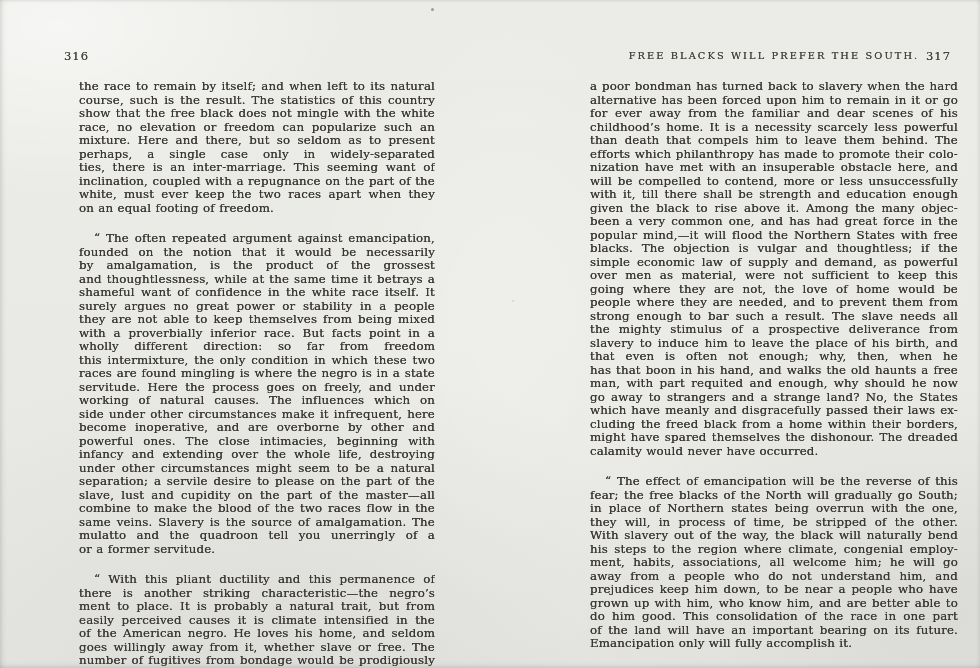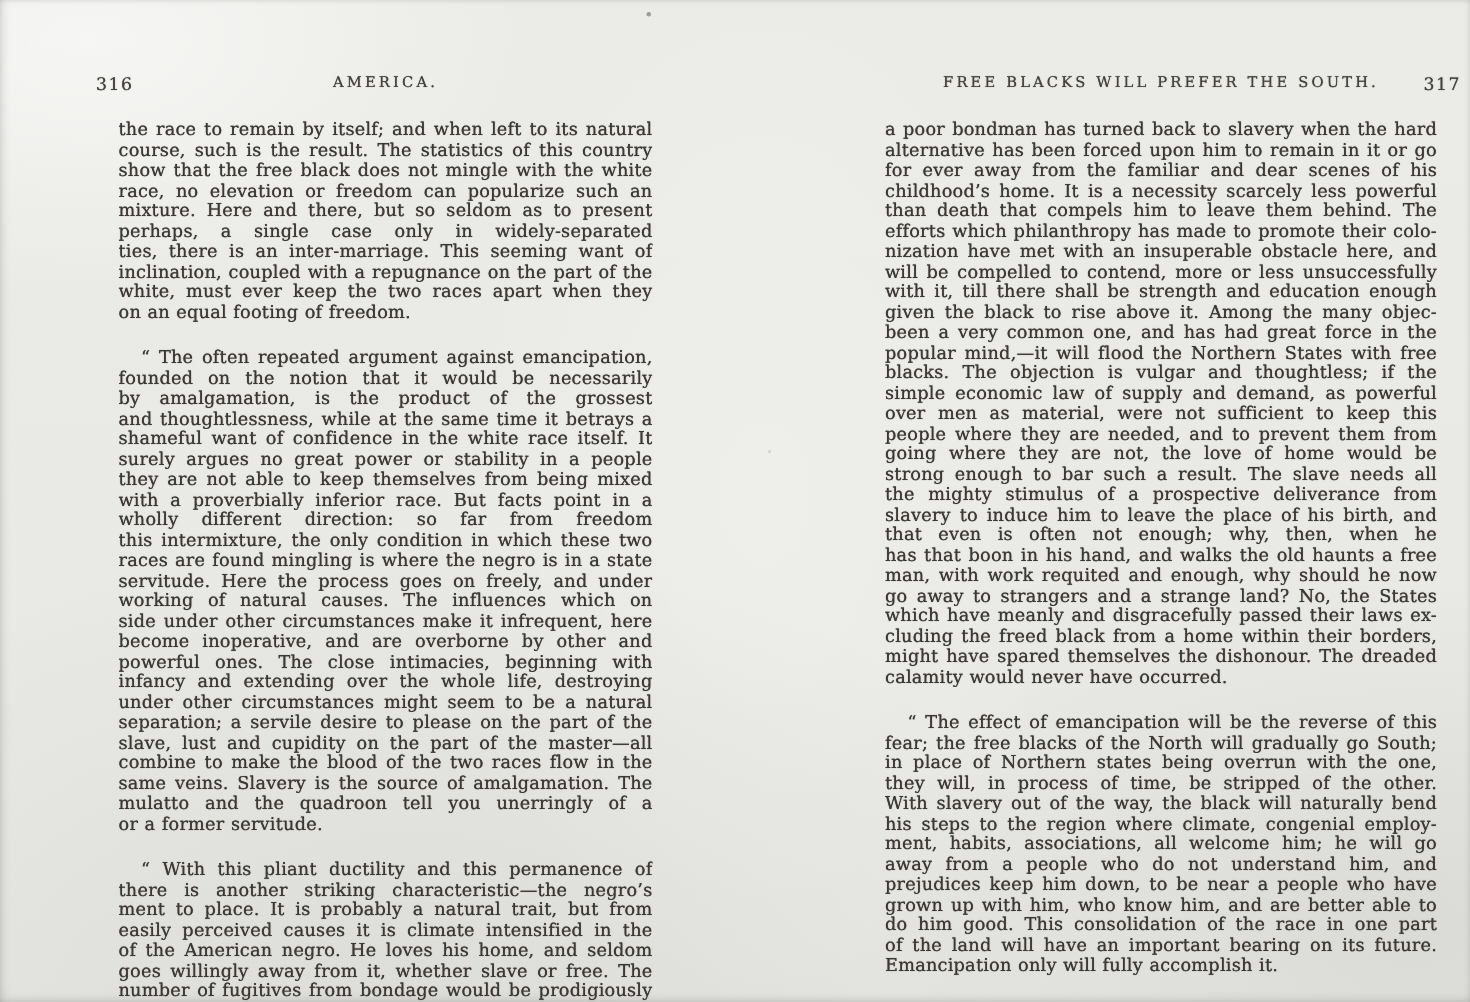--- a/index.html
+++ b/index.html
@@ -42,21 +42,21 @@
   }
   .page-number {
     position: absolute;
     top: -1px;
     font-size: 11.5px;
     letter-spacing: 1px;
     color: #46423c;
     text-shadow: 0 0 0.6px rgba(60,56,50,0.85);
   }
   .page-left .page-number  { left: 2px; }
-  .page-right .page-number { right: 1px; text-align: center; }
+  .page-right .page-number { right: 24px; text-align: center; }
 
   .page-body { position: relative; }
   .paragraph { margin: 17px; }
   .line {
     font-size: 11.8px;
     line-height: 13.5px;
     height: 13.5px;
     letter-spacing: 0.15px;
     word-spacing: 0.4px;
     text-align: justify;
@@ -80,21 +80,20 @@
 <body>
 
 <div class="scan">
 
   <div class="speck speck-1"></div>
   <div class="speck speck-2"></div>
 
   <div class="page page-left">
     <div class="page-header">
       <span class="page-number">316</span>
-      <div class="running-title">AMERICA.</div>
     </div>
     <div class="page-body">
         <div class="paragraph">
           <div class="line">the race to remain by itself; and when left to its natural</div>
           <div class="line">course, such is the result. The statistics of this country</div>
           <div class="line">show that the free black does not mingle with the white</div>
           <div class="line">race, no elevation or freedom can popularize such an inter-</div>
           <div class="line">mixture. Here and there, but so seldom as to present but,</div>
           <div class="line">perhaps, a single case only in widely-separated communi-</div>
           <div class="line">ties, there is an inter-marriage. This seeming want of</div>
@@ -156,28 +155,28 @@
           <div class="line">efforts which philanthropy has made to promote their colo-</div>
           <div class="line">nization have met with an insuperable obstacle here, and</div>
           <div class="line">will be compelled to contend, more or less unsuccessfully</div>
           <div class="line">with it, till there shall be strength and education enough</div>
           <div class="line">given the black to rise above it. Among the many objec-</div>
           <div class="line">been a very common one, and has had great force in the</div>
           <div class="line">popular mind,—it will flood the Northern States with free</div>
           <div class="line">blacks. The objection is vulgar and thoughtless; if the</div>
           <div class="line">simple economic law of supply and demand, as powerful</div>
           <div class="line">over men as material, were not sufficient to keep this</div>
+          <div class="line">going where they are not, the love of home would be</div>
           <div class="line">people where they are needed, and to prevent them from</div>
-          <div class="line">going where they are not, the love of home would be</div>
           <div class="line">strong enough to bar such a result. The slave needs all</div>
           <div class="line">the mighty stimulus of a prospective deliverance from</div>
           <div class="line">slavery to induce him to leave the place of his birth, and</div>
           <div class="line">that even is often not enough; why, then, when he</div>
           <div class="line">has that boon in his hand, and walks the old haunts a free</div>
-          <div class="line">man, with work requited and enough, why should he now</div>
+          <div class="line">man, with part requited and enough, why should he now</div>
           <div class="line">go away to strangers and a strange land? No, the States</div>
           <div class="line">which have meanly and disgracefully passed their laws ex-</div>
           <div class="line">cluding the freed black from a home within their borders,</div>
           <div class="line">might have spared themselves the dishonour. The dreaded</div>
           <div class="line last">calamity would never have occurred.</div>
         </div>
         <div class="paragraph">
           <div class="line indent">“ The effect of emancipation will be the reverse of this</div>
           <div class="line">fear; the free blacks of the North will gradually go South;</div>
           <div class="line">in place of Northern states being overrun with the one,</div>

